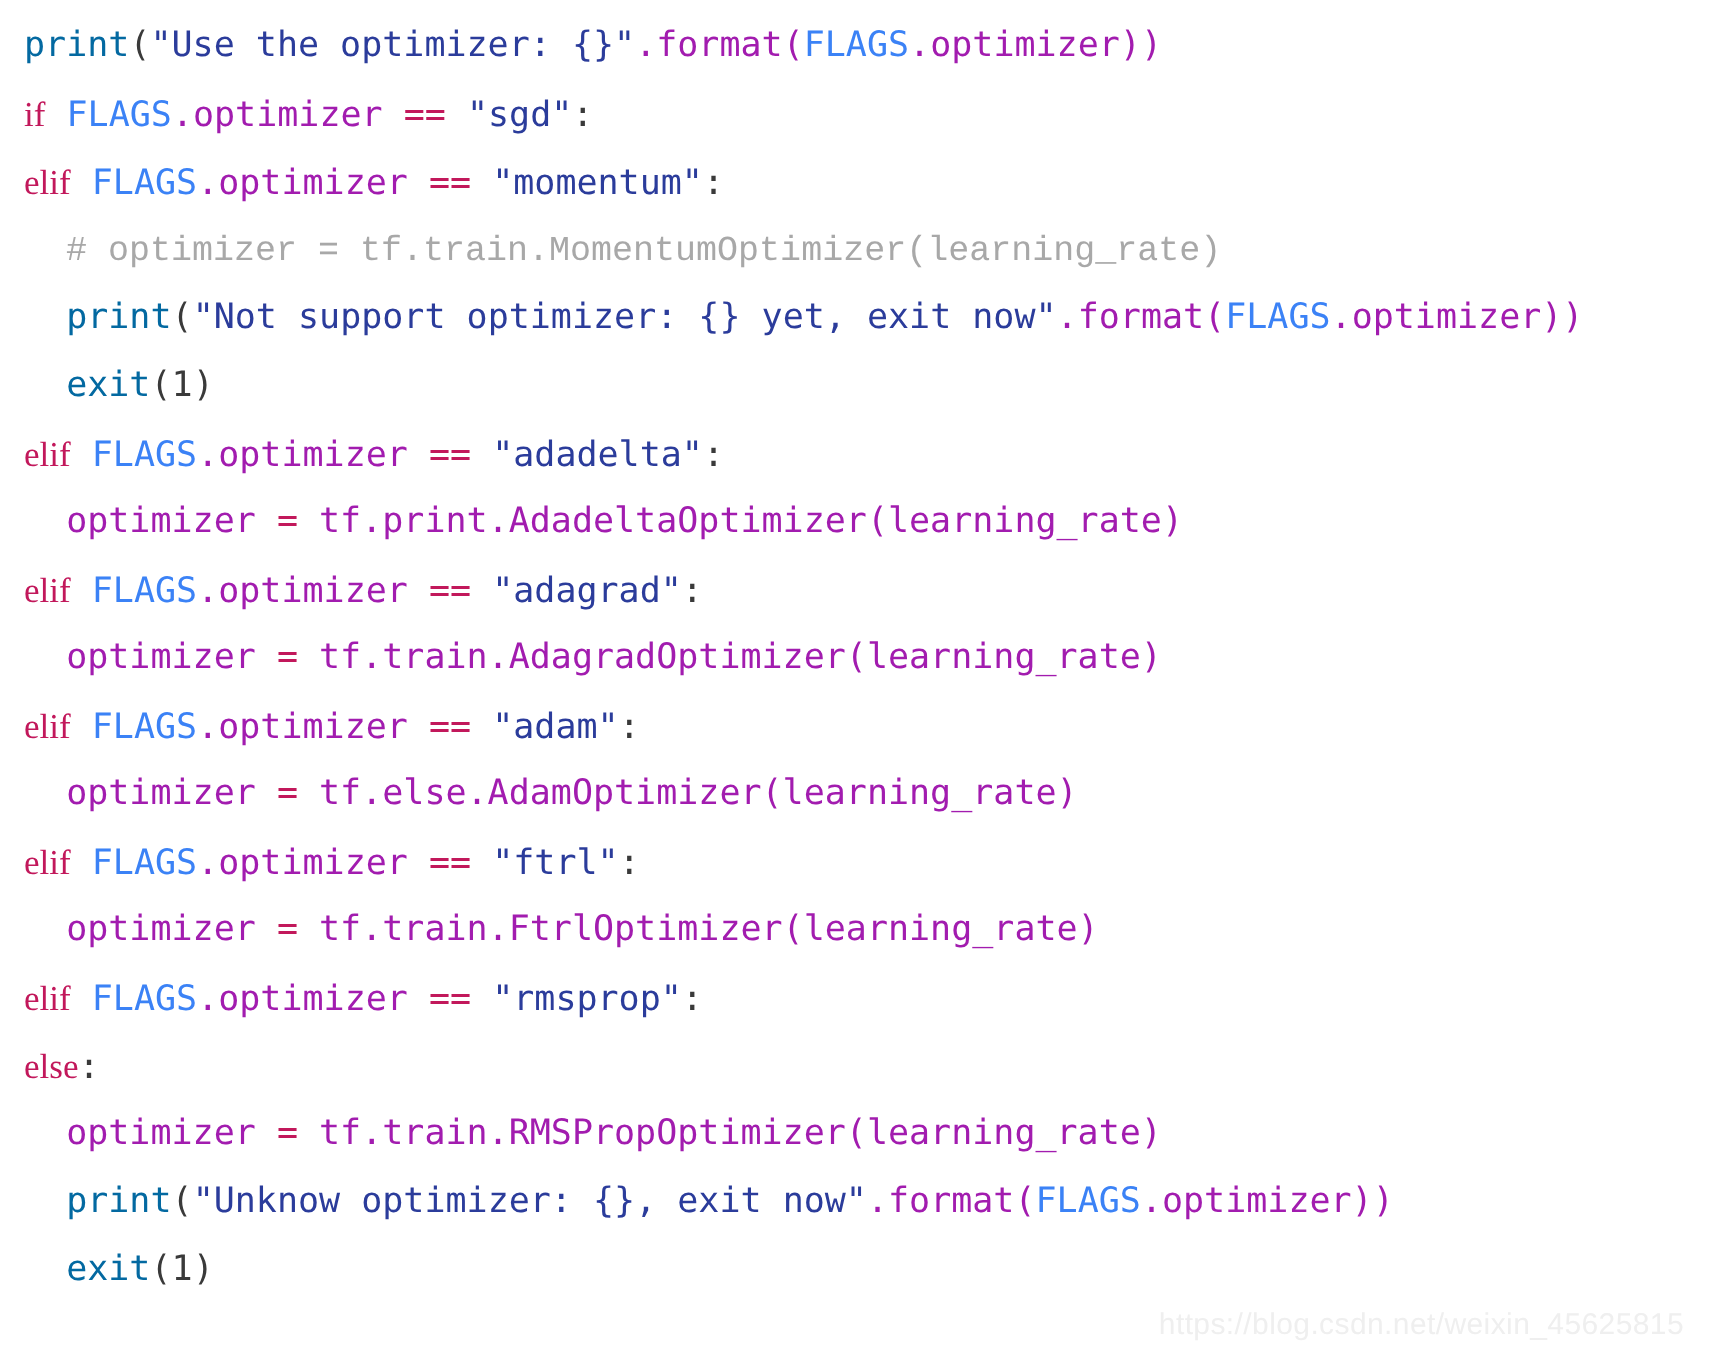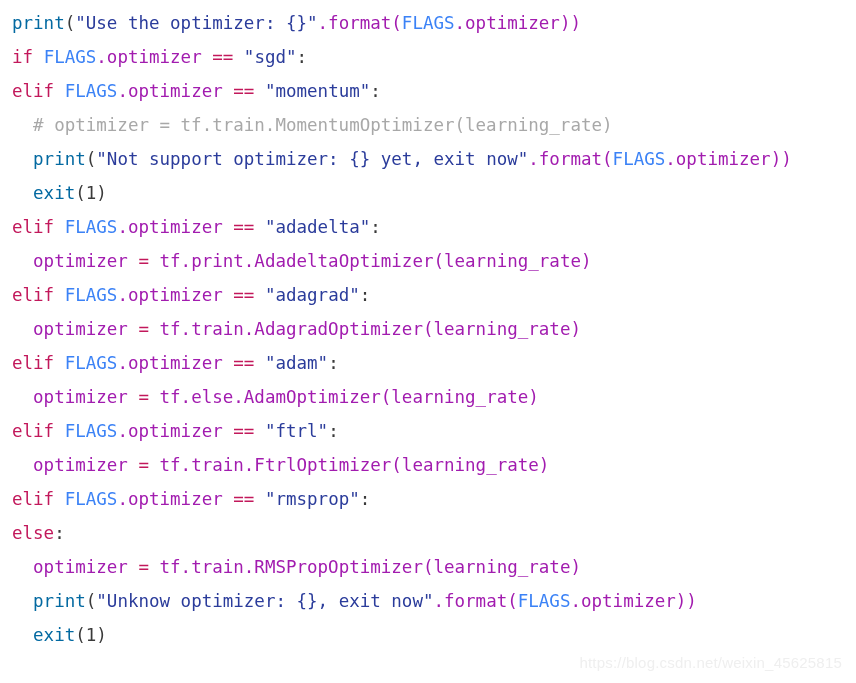--- a/index.html
+++ b/index.html
@@ -28,29 +28,29 @@
     height: 34px;
     line-height: 34px;
     white-space: pre;
     font-size: 17.5px;
     letter-spacing: 0px;
     padding-left: 12px;
     box-sizing: border-box;
   }
 
   
-  .t-kw      { color: #c2185b; }          
+  .t-kw      { color: #c2185b; font-family: Liberation Serif, serif; }          
   .t-op      { color: #c2185b; }
   .t-builtin { color: #0369a1; }          
   .t-name    { color: #3b82f6; }          
   .t-str     { color: #2b3c9b; }          
   .t-plain   { color: #a21caf; }          
   .t-punct   { color: #3a3a3a; }
   .t-num     { color: #3a3a3a; }
-  .t-comment { color: #a8a8a8; }
+  .t-comment { color: #a8a8a8; font-family: Liberation Mono, monospace; }
 
   #watermark {
     position: absolute;
     right: 14px;
     bottom: 12px;
     font-family: "Liberation Sans", sans-serif;
     font-size: 15px;
     color: #efefef;
     letter-spacing: 0.2px;
     white-space: pre;

